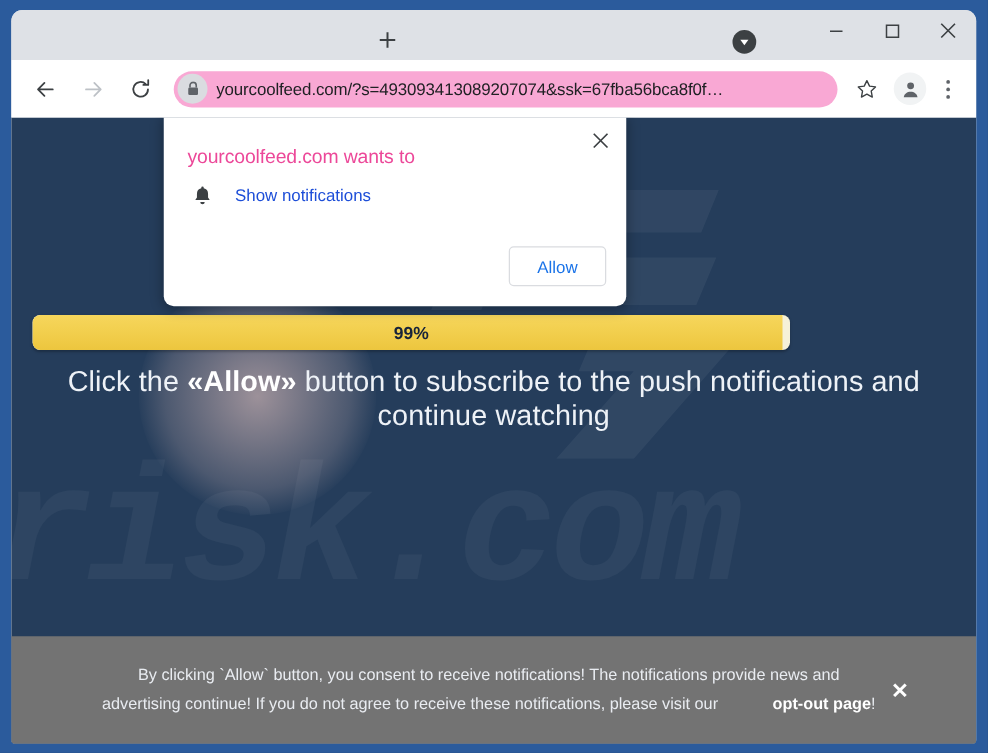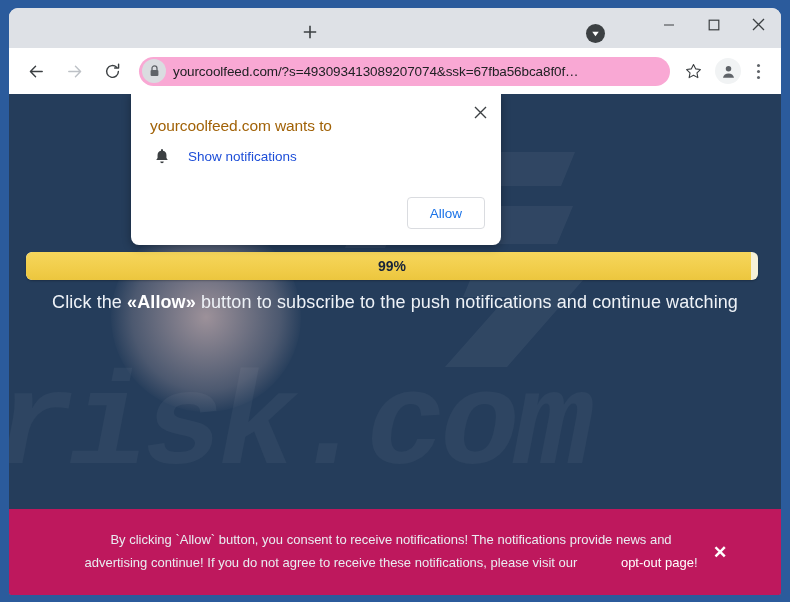--- a/index.html
+++ b/index.html
@@ -189,21 +189,21 @@
     left: 102px; top: 128px;
     width: 190px; height: 190px;
     border-radius: 50%;
     background: radial-gradient(circle, rgba(255,214,205,.55) 0%, rgba(255,214,205,.18) 55%, rgba(255,214,205,0) 72%);
   }
 
   
   #progress-wrap {
     position: absolute;
     left: 17px; top: 158px;
-    width: 732px; height: 28px;
+    width: 606px; height: 28px;
     background: #f6f1d8;
     border-radius: 6px;
     box-shadow: 0 1px 2px rgba(0,0,0,.25);
     overflow: hidden;
   }
   #progress-fill {
     position: absolute;
     left: 0; top: 0; bottom: 0;
     width: 99%;
     background: linear-gradient(180deg,#f6d65c 0%,#f1cd4a 60%,#ecc63e 100%);
@@ -215,21 +215,21 @@
     display: flex; align-items: center; justify-content: center;
     font-size: 14px; font-weight: 700;
     color: #17233a;
   }
 
   
   #headline {
     position: absolute;
     left: 0; right: 0; top: 198px;
     text-align: center;
-    font-size: 18px;
+    font-size: 23px;
     color: #eef2f7;
     letter-spacing: .1px;
   }
   #headline b { font-weight: 700; color: #ffffff; }
 
   
   #perm {
     position: absolute;
     left: 122px; top: -1px;
     width: 370px; height: 152px;
@@ -242,21 +242,21 @@
     position: absolute;
     right: 8px; top: 6px;
     width: 26px; height: 26px;
     display: flex; align-items: center; justify-content: center;
     border-radius: 50%;
   }
   #perm-title {
     position: absolute;
     left: 19px; top: 24px;
     font-size: 15.5px;
-    color: #a16207;
+    color: #ec4899;
     letter-spacing: -.1px;
   }
   #perm-row {
     position: absolute;
     left: 20px; top: 55px;
     display: flex; align-items: center;
   }
   #perm-bell {
     width: 22px; flex: 0 0 22px;
     display: flex; align-items: center; justify-content: center;
@@ -279,33 +279,33 @@
     font-family: "Liberation Sans", sans-serif;
     display: flex; align-items: center; justify-content: center;
     cursor: pointer;
   }
 
   
   #banner {
     position: absolute;
     left: 0; right: 0; bottom: 0;
     height: 86px;
-    background: #be185d;
+    background: #737373;
     display: flex; align-items: center;
     z-index: 4;
   }
   #banner-text {
     flex: 1 1 auto;
     padding: 0 60px 0 52px;
     text-align: center;
     font-size: 13px;
     line-height: 1.75;
     color: #e9ecf1;
   }
-  #banner-text b { font-weight: 400; color: #ffffff; margin-left: 40px; }
+  #banner-text b { font-weight: 700; color: #ffffff; margin-left: 40px; }
   #banner-close {
     position: absolute;
     right: 48px; top: 50%;
     transform: translateY(-50%);
     width: 26px; height: 26px;
     display: flex; align-items: center; justify-content: center;
     font-size: 17px; font-weight: 700; color: #ffffff;
   }
 </style>
 </head>

